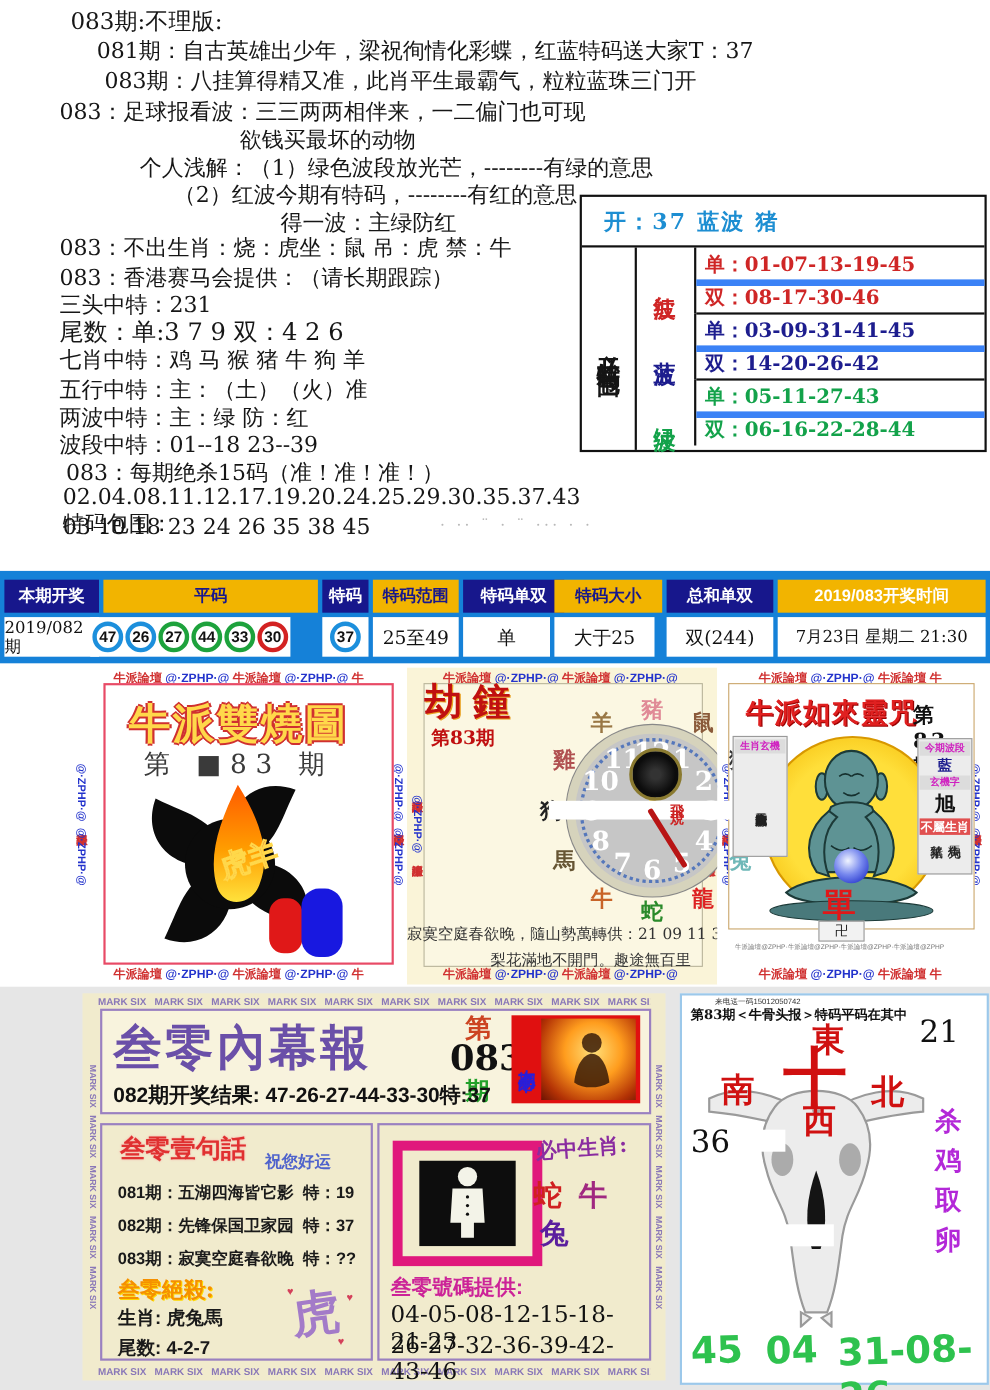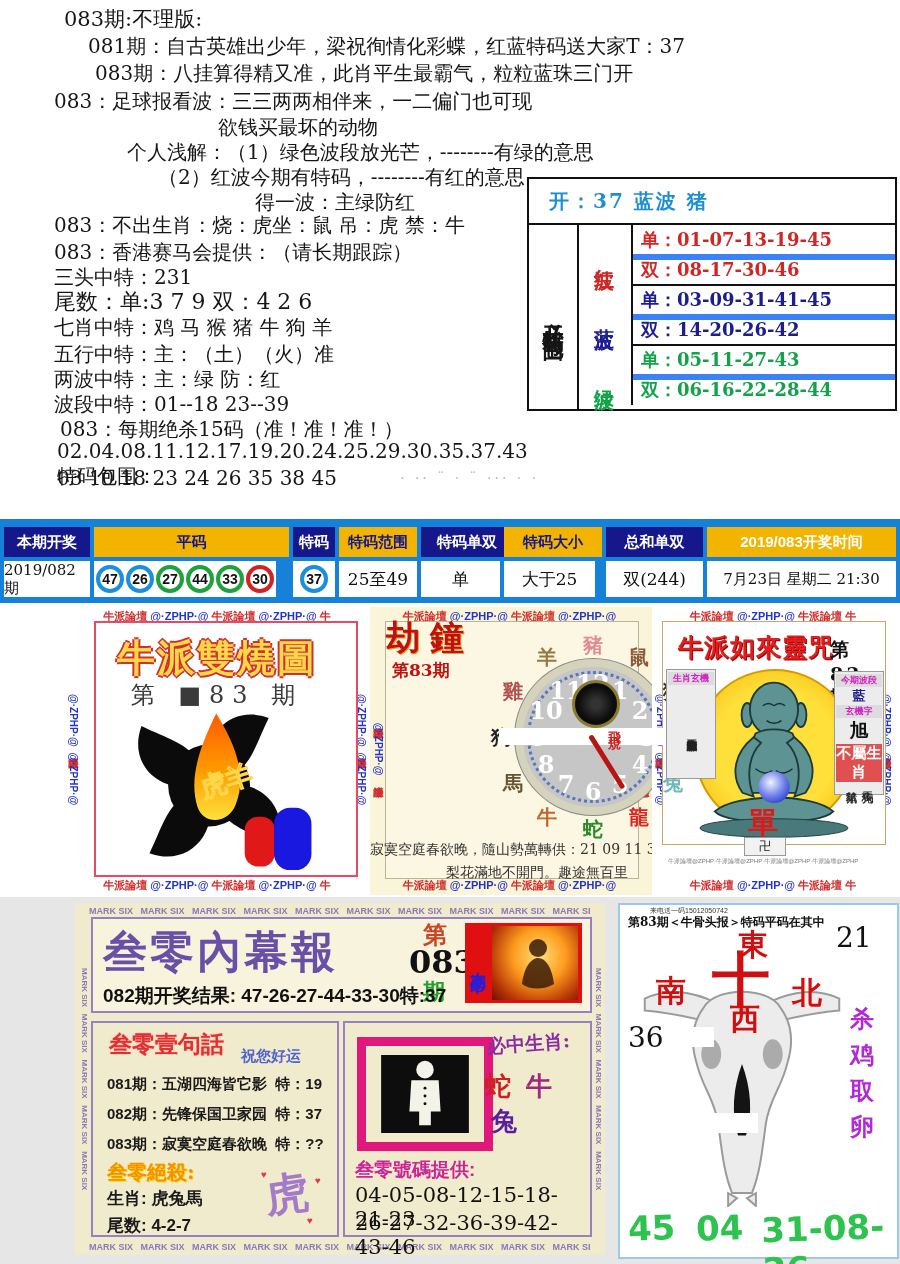--- a/index.html
+++ b/index.html
@@ -74,21 +74,21 @@
   
   #panelC .inner{position:absolute;left:10px;right:8px;top:14px;bottom:50px;border:1px solid #caa66a;background:#fff}
   .ptitleC{position:absolute;left:26px;top:24px;font:700 25px "DejaVu Serif",serif;color:#e02020;
        letter-spacing:1px;text-shadow:1px 1px 0 #900}
   .pissueC{position:absolute;left:178px;top:30px;font:700 19px "DejaVu Serif",serif;color:#111;letter-spacing:3px}
   #halo{position:absolute;left:42px;top:62px;width:158px;height:158px;border-radius:50%;
        background:radial-gradient(circle,#ffdf3a 55%,#f2b400 100%);border:2px solid #d89800}
   .sidebox{position:absolute;width:46px;background:#ececec;border:1px solid #9a9a9a;padding:2px 1px;
        text-align:center;z-index:5}
   .sb-h{font-size:9px;font-weight:bold;color:#d020c0;background:#dcdcdc}
-  .sb-h2{font-size:15px;font-weight:bold;color:#fff;background:#e05050}
+  .sb-h2{font-size:11px;font-weight:bold;color:#fff;background:#e05050}
   .vtxt{writing-mode:vertical-rl;font-family:"DejaVu Serif",serif}
   #dan{position:absolute;left:96px;top:196px;font:700 30px "DejaVu Serif",serif;color:#e01818;z-index:6}
   #lotus{position:absolute;left:92px;top:230px;width:40px;height:17px;background:#f2f2f2;border:1px solid #999;
        text-align:center;font-size:12px;line-height:16px;z-index:6}
   #ctiny{position:absolute;left:16px;right:14px;top:250px;font-size:6px;color:#777;overflow:hidden;white-space:nowrap}
   #codebar{position:absolute;left:10px;right:8px;top:258px;height:26px;background:#d8d8d8;display:flex;
        align-items:center;padding-left:6px}
   #codebar .lbl{font:700 16px "DejaVu Serif",serif;color:#e02020}
   #codebar .num{font:700 23px "DejaVu Serif",serif;color:#111;letter-spacing:2px}
   
@@ -168,21 +168,21 @@
     <div class="rh navy" style="left:4px;width:86px">本期开奖</div>
     <div class="rh gold" style="left:94px;width:195px">平码</div>
     <div class="rh navy" style="left:293px;width:42px">特码</div>
     <div class="rh gold" style="left:339px;width:78px">特码范围</div>
     <div class="rh navy" style="left:421px;width:92px">特码单双</div>
     <div class="rh gold" style="left:504px;width:98px">特码大小</div>
     <div class="rh navy" style="left:606px;width:97px">总和单双</div>
     <div class="rh goldw" style="left:707px;width:189px">2019/083开奖时间</div>
 
     <div class="rd" style="left:4px;width:86px;font-size:15px">2019/082期</div>
-    <div class="rd" style="left:94px;width:182px">
+    <div class="rd" style="left:82px;width:182px">
       <span class="ball" data-c="blue">
           <b>47</b>
         </span>
       <span class="ball" data-c="blue">
           <b>26</b>
         </span>
       <span class="ball" data-c="green">
           <b>27</b>
         </span>
       <span class="ball" data-c="green">

